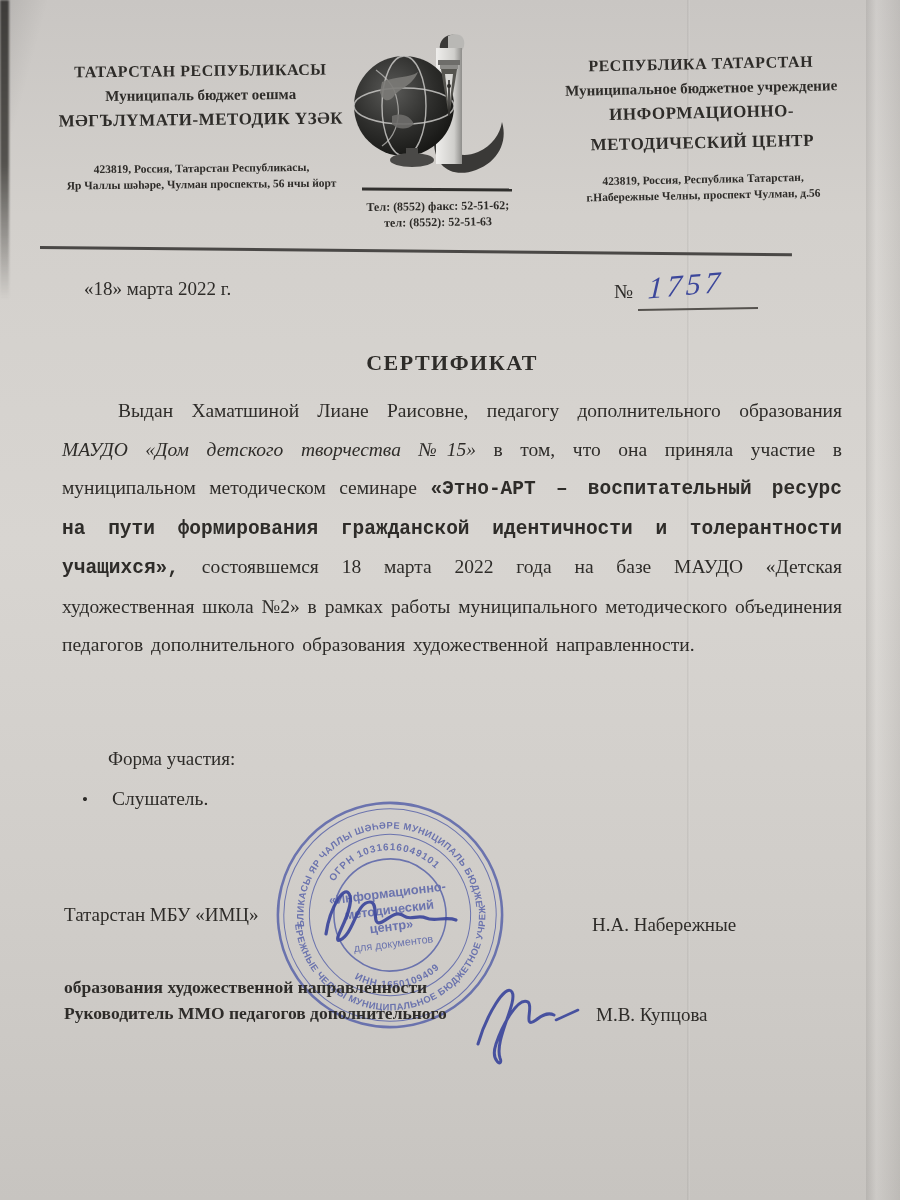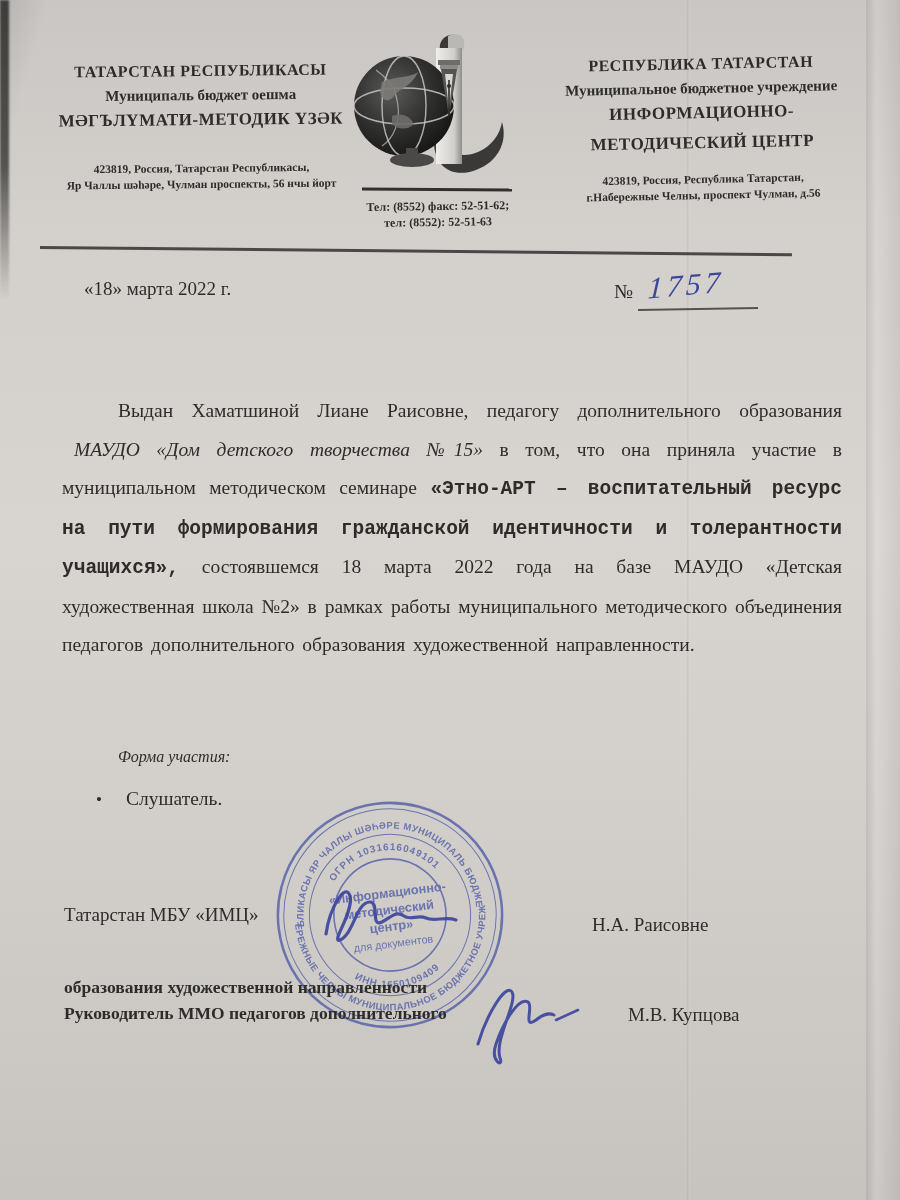--- a/index.html
+++ b/index.html
@@ -47,34 +47,34 @@
   .num-label{left:614px;top:280px;font-size:20px;}
   .num-value{left:648px;top:268px;font-size:30px;color:#3c479b;font-style:italic;
     transform:rotate(-5deg) skewX(-8deg);letter-spacing:4px;
     font-family:"Liberation Serif",serif;}
   .num-underline{left:638px;top:308px;width:120px;height:2px;background:#55524e;transform:rotate(-1deg);}
 
   .doc-title{left:62px;top:350px;width:780px;font-size:22px;font-weight:bold;letter-spacing:1.5px;}
 
   .body-par{left:62px;top:392px;width:780px;font-size:19.5px;line-height:38.5px;
     text-align:justify;text-indent:56px;word-spacing:3px;}
-  .body-par i{margin-left:12px;}
-
-  .form-label{left:118px;top:748px;font-size:16px;font-style:italic;}
-  .bullet-row{left:96px;top:788px;font-size:19.5px;}
+  .body-par i{}
+
+  .form-label{left:108px;top:748px;font-size:19px;}
+  .bullet-row{left:82px;top:788px;font-size:19.5px;}
   .bullet-dot{display:inline-block;width:30px;font-size:17px;}
 
   .stamp{left:272px;top:797px;width:236px;height:236px;transform:rotate(-7deg);opacity:0.82;}
   .sig1{left:312px;top:872px;width:155px;height:95px;}
   .sig2{left:462px;top:968px;width:125px;height:100px;}
 
   .dir-title{left:64px;top:904px;font-size:19px;}
   .dir-name{left:592px;top:914px;font-size:19px;}
   .head-title{left:64px;top:974px;width:420px;font-size:17.5px;font-weight:bold;line-height:26px;}
-  .head-name{left:596px;top:1004px;font-size:19px;margin-left:32px;}
+  .head-name{left:596px;top:1004px;font-size:19px;}
 
   .stamp text, .stamp textPath{
     font-family:"Liberation Sans","DejaVu Sans",sans-serif;
     fill:#5560a8;
   }
 </style>
 </head>
 <body>
 
 <div class="page">
@@ -147,20 +147,21 @@
     <div>тел: (8552): 52-51-63</div>
   </div>
 
   <div class="abs main-rule"></div>
 
   <div class="abs date-line">«18» марта 2022 г.</div>
   <div class="abs num-label">№</div>
   <div class="abs num-value">1757</div>
   <div class="abs num-underline"></div>
 
+  <div class="abs doc-title ctr">СЕРТИФИКАТ</div>
 
   <div class="abs body-par"><span>Выдан Хаматшиной Лиане Раисовне, педагогу дополнительного образования </span><i>МАУДО «Дом детского творчества №15»</i><span> в том, что она приняла участие в муниципальном методическом семинаре </span><b>«Этно-АРТ – воспитательный ресурс на пути формирования гражданской идентичности и толерантности учащихся»,</b><span> состоявшемся 18 марта 2022 года на базе МАУДО «Детская художественная школа №2» в рамках работы муниципального методического объединения педагогов дополнительного образования художественной направленности.</span></div>
 
   <div class="abs form-label">Форма участия:</div>
   <div class="abs bullet-row">
     <span class="bullet-dot">•</span><span>Слушатель.</span>
   </div>
 
   <svg class="abs stamp" viewBox="0 0 240 240">
     <defs>
@@ -194,19 +195,19 @@
   <svg class="abs sig1" viewBox="0 0 155 95">
     <path d="M14,62 C18,34 34,10 38,24 C42,40 18,72 28,68 C42,62 44,30 58,30 C68,30 58,56 70,50 C78,46 84,38 92,44 C98,49 106,42 114,46 C122,50 134,44 144,48" fill="none" stroke="#3c479b" stroke-width="3.2" stroke-linecap="round" opacity="0.92"></path>
   </svg>
 
   <svg class="abs sig2" viewBox="0 0 125 100">
     <path d="M16,76 C24,48 44,14 50,24 C56,34 32,72 38,90 C42,100 28,94 34,76 C40,58 56,28 66,34 C72,38 60,62 74,52 C80,47 86,44 92,47" fill="none" stroke="#3c479b" stroke-width="3" stroke-linecap="round" opacity="0.92"></path>
     <path d="M94,52 L116,42" fill="none" stroke="#3c479b" stroke-width="2.6" stroke-linecap="round" opacity="0.92"></path>
   </svg>
 
   <div class="abs dir-title">Татарстан МБУ «ИМЦ»</div>
-  <div class="abs dir-name">Н.А. Раисовне</div>
+  <div class="abs dir-name">Н.А. Набережные</div>
   <div class="abs head-title">
     <div>образования художественной направленности</div>
     <div>Руководитель ММО педагогов дополнительного</div>
   </div>
   <div class="abs head-name">М.В. Купцова</div>
 </div>
 
 </body></html>

